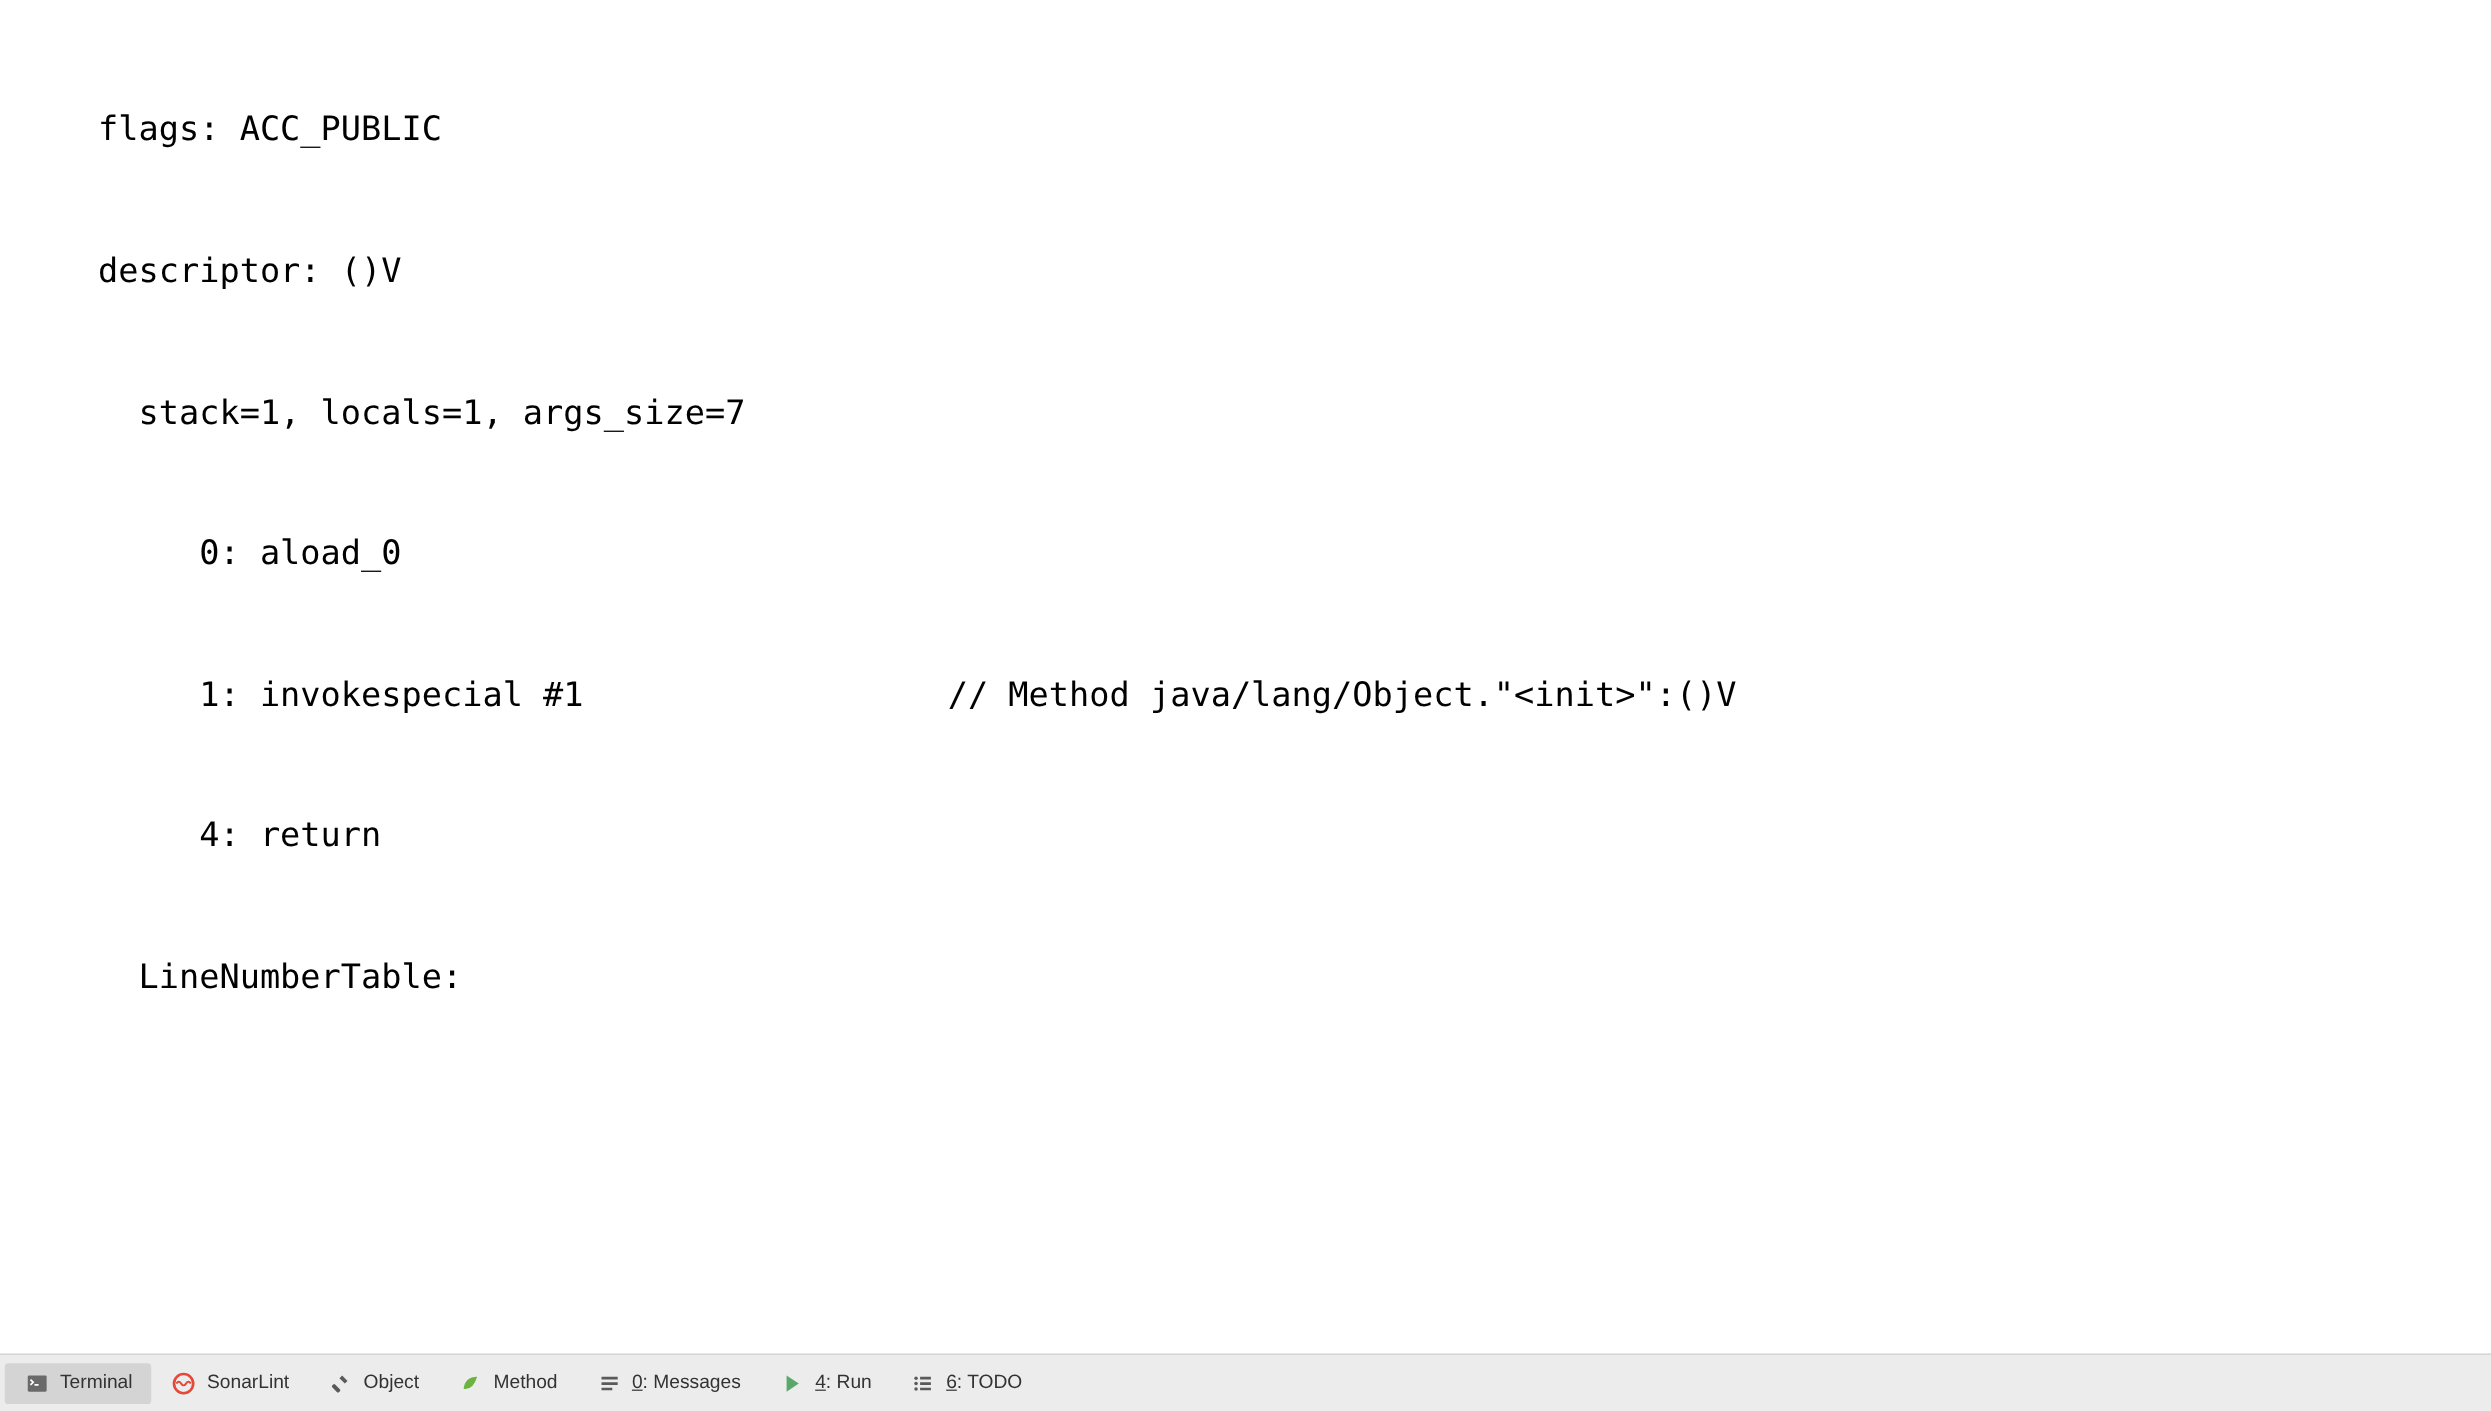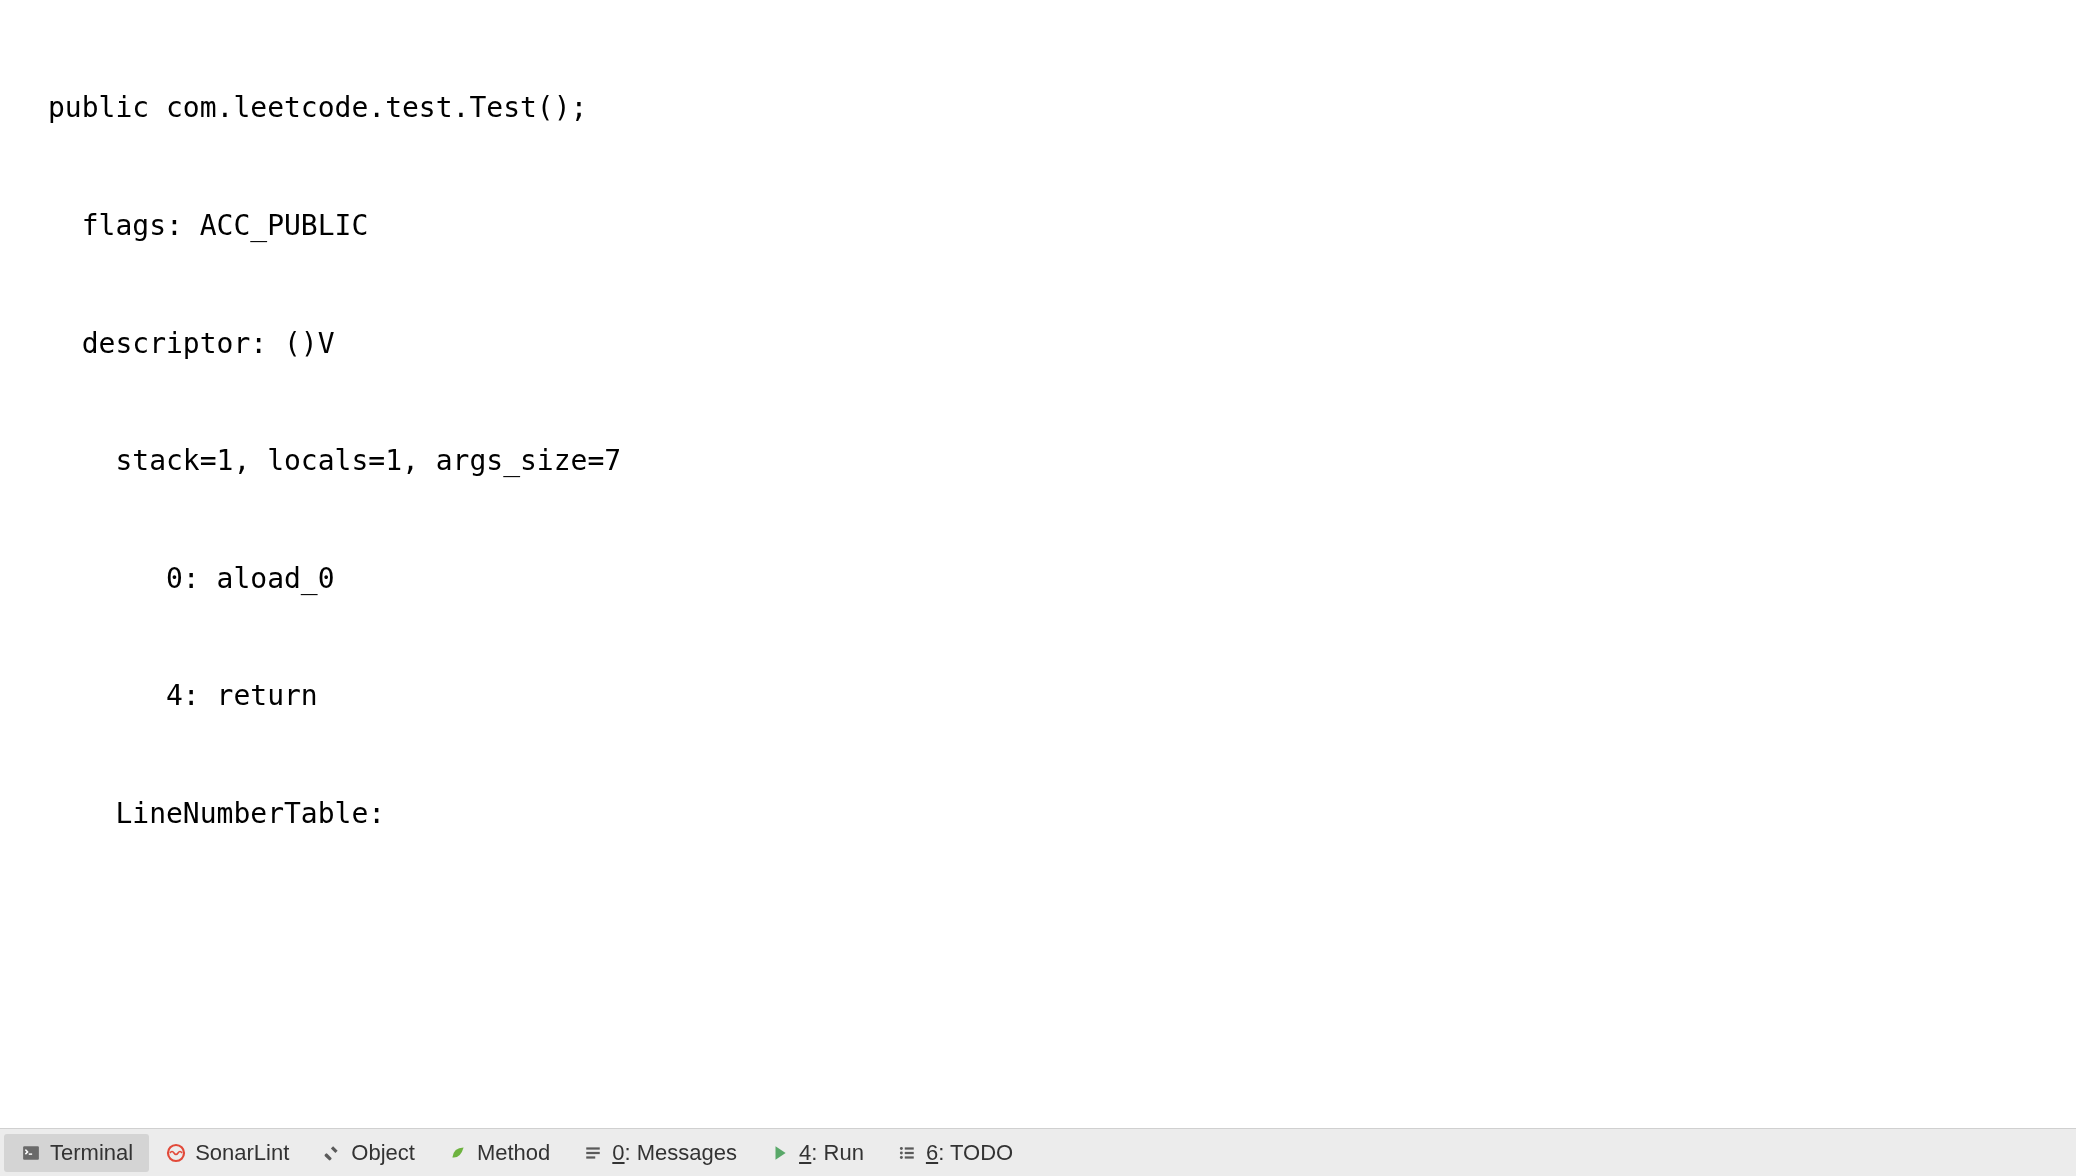--- a/index.html
+++ b/index.html
@@ -30,21 +30,21 @@
       bottom: 0;
       left: 0;
       right: 0;
       height: 48px;
       background: #ececec;
       border-top: 1px solid #d0d0d0;
       display: flex;
       align-items: center;
       padding: 0 4px;
       font-family: -apple-system, BlinkMacSystemFont, "Segoe UI", sans-serif;
-      font-size: 22px;
+      font-size: 16px;
       color: #333333;
       gap: 0;
     }
     .tool-item {
       display: inline-flex;
       align-items: center;
       padding: 6px 16px;
       cursor: pointer;
       border-radius: 3px;
       gap: 8px;
@@ -59,25 +59,25 @@
       width: 22px;
       height: 22px;
     }
     .tool-label { }
     .ul { text-decoration: underline; }
   </style>
 </head>
 <body>
 
 <div class="editor-area">
-  <div class="line">public com.leetcode.test.Test();</div>
   <div class="line">  flags: ACC_PUBLIC</div>
   <div class="line">  descriptor: ()V</div>
   <div class="line">    stack=1, locals=1, args_size=7</div>
   <div class="line">       0: aload_0</div>
+  <div class="line">       1: invokespecial #1                  // Method java/lang/Object."&lt;init&gt;":()V</div>
   <div class="line">       4: return</div>
   <div class="line">    LineNumberTable:</div>
   
   
   
   
   <div class="line"></div>
   
   
   

